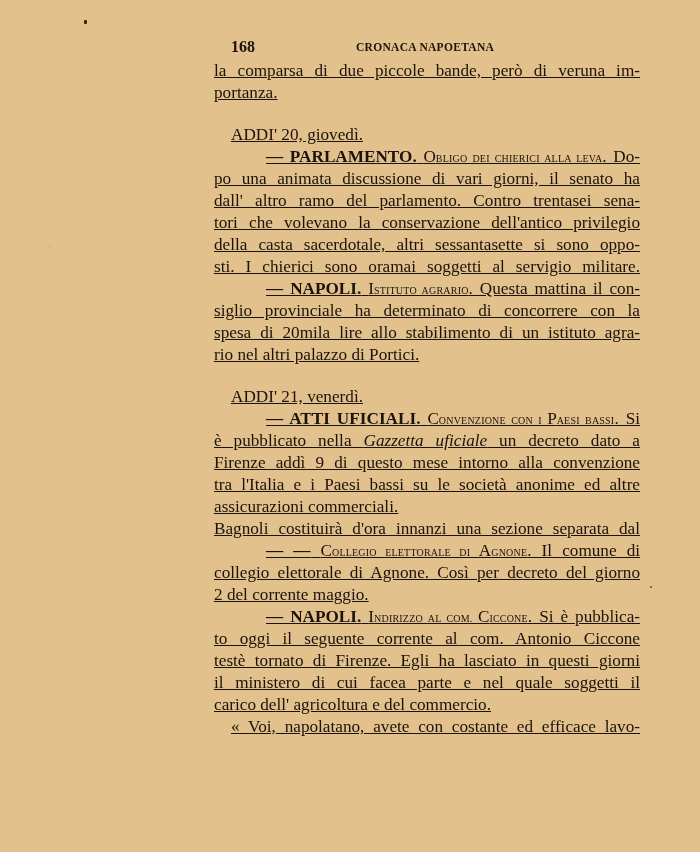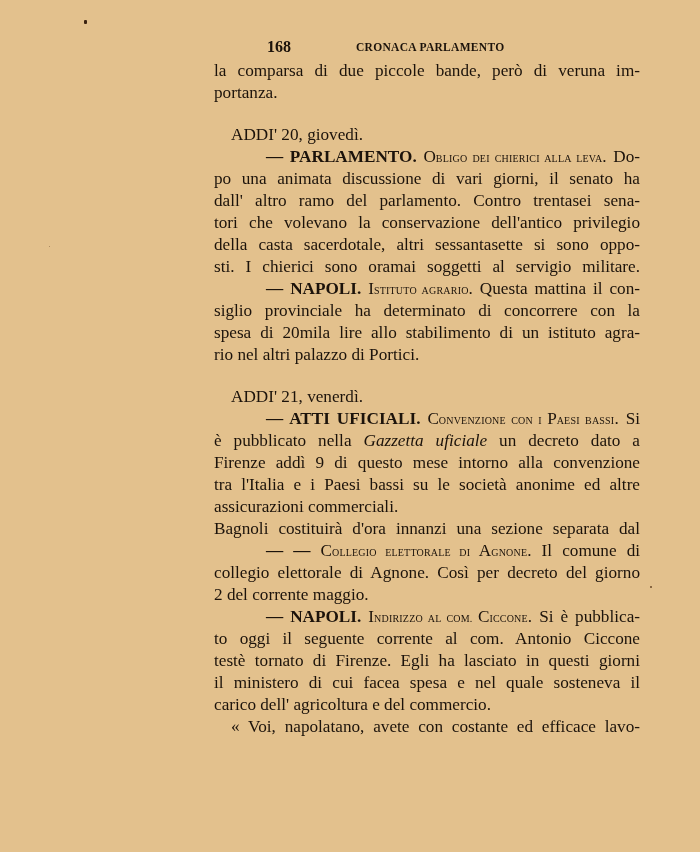--- a/index.html
+++ b/index.html
@@ -34,38 +34,38 @@
     .running-head {
       position: relative;
       height: 22px;
     }
     .page-number {
       position: absolute;
       left: 17px;
       top: 0;
       font-weight: bold;
       font-size: 16px;
-      margin-left: 36px;
     }
     .running-title {
       position: absolute;
       left: 142px;
       top: 3px;
       font-weight: bold;
       font-size: 11.5px;
       letter-spacing: 0.3px;
     }
     .line {
       font-size: 17.2px;
       line-height: 22px;
       height: 22px;
       white-space: nowrap;
       text-align: justify;
       text-align-last: justify;
       display: block;
+      text-decoration: underline;
     }
     .line.last { text-align-last: left; }
     .line.indent { padding-left: 17px; }
     .gap { height: 20px; }
     .sc {
       font-size: 10px;
       text-transform: uppercase;
       letter-spacing: 0.2px;
     }
     .bold { font-weight: bold; margin-left: 35px; }
@@ -74,21 +74,21 @@
 </head>
 <body>
 
 <div class="speck s1"></div>
 <div class="speck s2"></div>
 <div class="speck s3"></div>
 
 <div class="page">
   <div class="running-head">
     <span class="page-number">168</span>
-    <span class="running-title">CRONACA PARLAMENTO</span>
+    <span class="running-title">CRONACA NAPOETANA</span>
   </div>
 
   <div>
     <span class="line">la comparsa di due piccole bande, però di veruna im-</span>
     <span class="line last">portanza.</span>
   </div>
 
   <div class="gap"></div>
 
   <span class="line last indent">ADDI' 20, giovedì.</span>
@@ -125,20 +125,20 @@
     <span class="line">Bagnoli costituirà d'ora innanzi una sezione separata dal</span>
     <span class="line indent"><span class="bold">— —</span> <span><span>C</span><span class="sc">ollegio elettorale di </span><span>A</span><span class="sc">gnone</span></span><span>. Il comune di</span></span>
     <span class="line">collegio elettorale di Agnone. Così per decreto del giorno</span>
     <span class="line last">2 del corrente maggio.</span>
   </div>
 
   <div>
     <span class="line indent"><span class="bold">— NAPOLI.</span> <span><span>I</span><span class="sc">ndirizzo al com. </span><span>C</span><span class="sc">iccone</span></span><span>. Si è pubblica-</span></span>
     <span class="line">to oggi il seguente corrente al com. Antonio Ciccone</span>
     <span class="line">testè tornato di Firenze. Egli ha lasciato in questi giorni</span>
-    <span class="line">il ministero di cui facea spesa e nel quale sosteneva il</span>
+    <span class="line">il ministero di cui facea parte e nel quale soggetti il</span>
     <span class="line last">carico dell' agricoltura e del commercio.</span>
   </div>
 
   <div>
     <span class="line indent">« Voi, napolatano, avete con costante ed efficace lavo-</span>
   </div>
 </div>
 
 </body></html>

